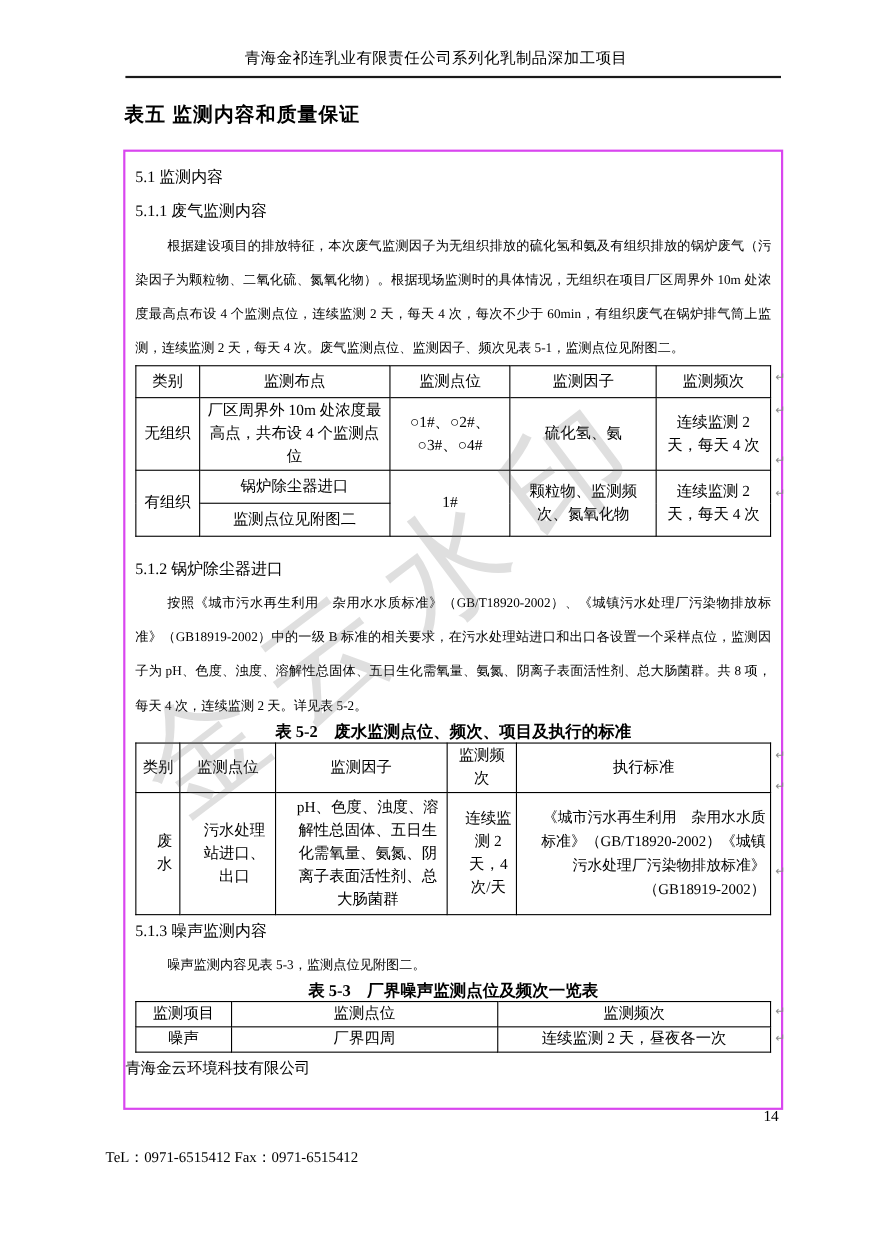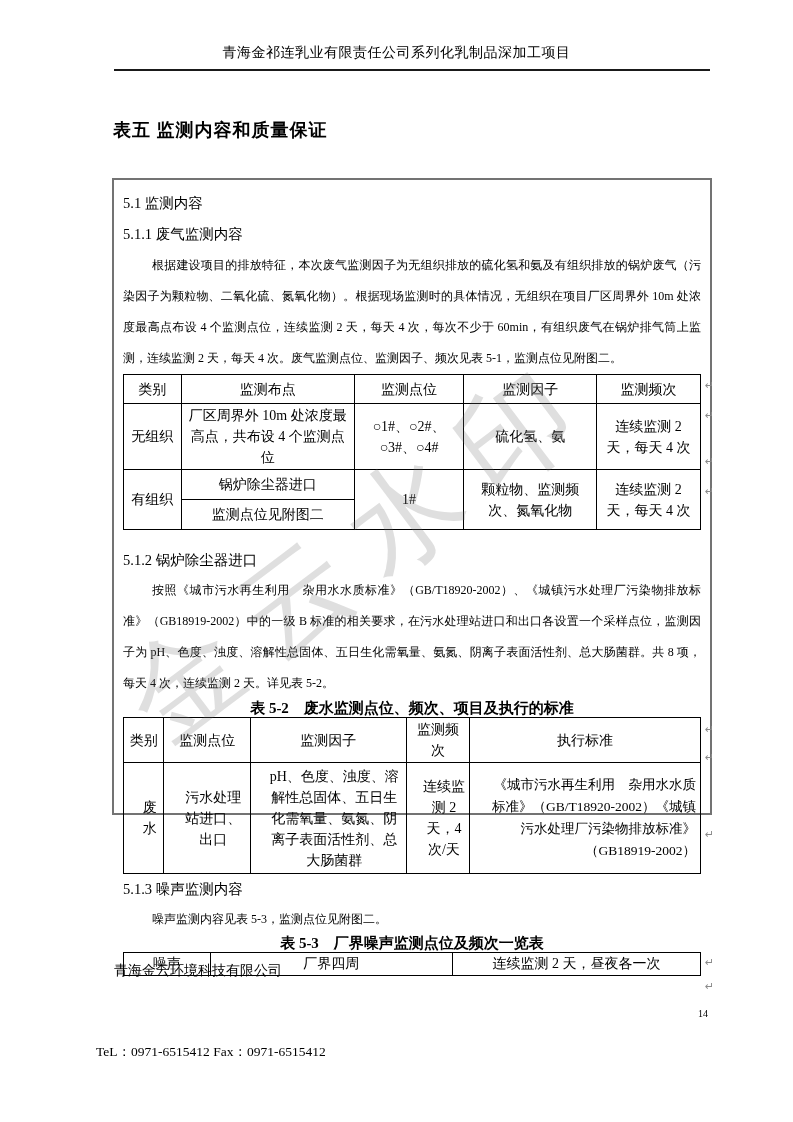--- a/index.html
+++ b/index.html
@@ -15,29 +15,28 @@
   .page-header {
     position:absolute; top:44px; left:0; width:100%;
     text-align:center; font-size:14px; letter-spacing:0.5px;
   }
   .header-rule {
     position:absolute; top:69px; left:114px; width:596px;
     border-top:2px solid #1a1a1a; height:0;
   }
   .doc-title {
     position:absolute; top:92px; left:113px;
-    font-size:18px; font-weight:bold; letter-spacing:1px;margin-top:26px;
+    font-size:18px; font-weight:bold; letter-spacing:1px;
   }
   
   .content-box {
     position:absolute; top:136px; left:112px;
-    width:600px; height:637px;
-    border:2px solid #737373; box-sizing:border-box;
+    width:600px; height:873px;
+    border:2px solid #d946ef; box-sizing:border-box;
     padding:8px 9px 0 9px;
-    margin-top:42px;
   }
   .sec-heading { font-size:14.5px; line-height:31px; height:31px; }
   .body-par {
     margin:0; font-size:12px; line-height:31px;
     text-align:justify; text-indent:29px;
   }
   .tbl-caption {
     margin:0; text-align:center; font-weight:bold;
     font-size:15px; line-height:22px;
   }
@@ -66,21 +65,21 @@
   }
   
   .watermark {
     position:absolute; left:140px; top:640px;
     font-size:112px; letter-spacing:26px; white-space:nowrap;
     color:rgba(110,110,110,0.22);
     transform:rotate(-37deg); transform-origin:0 50%;
     pointer-events:none; z-index:10;
   }
   
-  .page-number { position:absolute; top:1008px; right:85px; font-size:10px; }
+  .page-number { position:absolute; top:1008px; right:85px; font-size:14px; }
   .footer-company { position:absolute; top:962px; left:114px; font-size:14px; }
   .footer-contact { position:absolute; top:1043px; left:96px; font-size:13.5px; }
 </style>
 </head>
 <body>
 
 <div class="page-header">青海金祁连乳业有限责任公司系列化乳制品深加工项目</div>
 <div class="header-rule"></div>
 
 <div class="doc-title">表五 监测内容和质量保证</div>
@@ -173,20 +172,25 @@
 
   <p class="tbl-caption tight">表 5-3　厂界噪声监测点位及频次一览表</p>
   <div class="tbl-wrap">
     <table class="t53">
       <colgroup>
           <col style="width:15%">
           <col style="width:42%">
           <col style="width:43%">
         </colgroup>
       <tbody>
+          <tr>
+        <td>监测项目</td>
+        <td>监测点位</td>
+        <td>监测频次</td>
+      </tr>
       <tr>
         <td>噪声</td>
         <td>厂界四周</td>
         <td>连续监测 2 天，昼夜各一次</td>
       </tr>
     </tbody>
       </table>
     <span class="cellmark" style="top:5px">↵</span>
     <span class="cellmark" style="top:29px">↵</span>
   </div>

